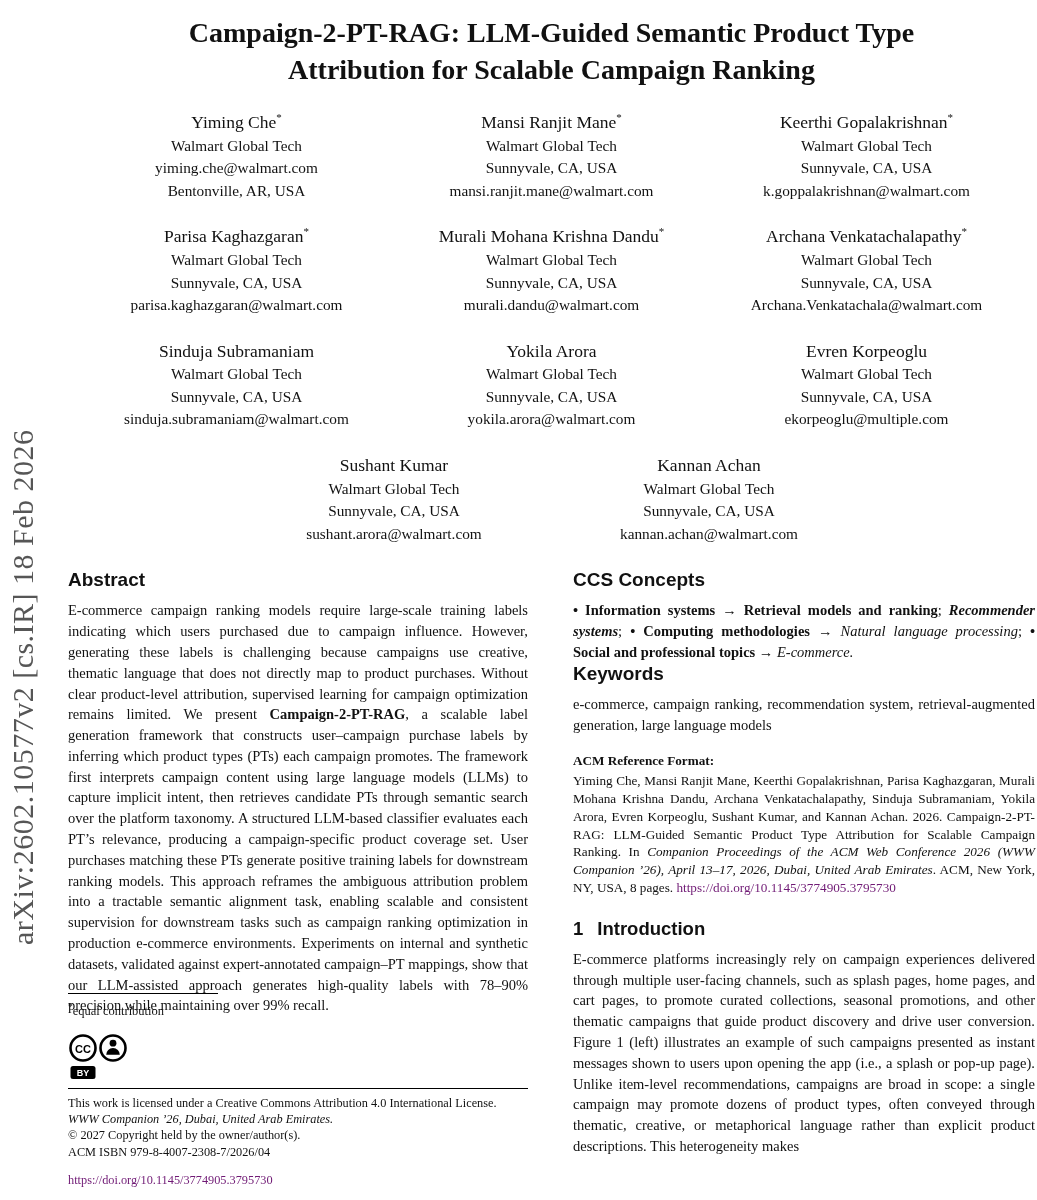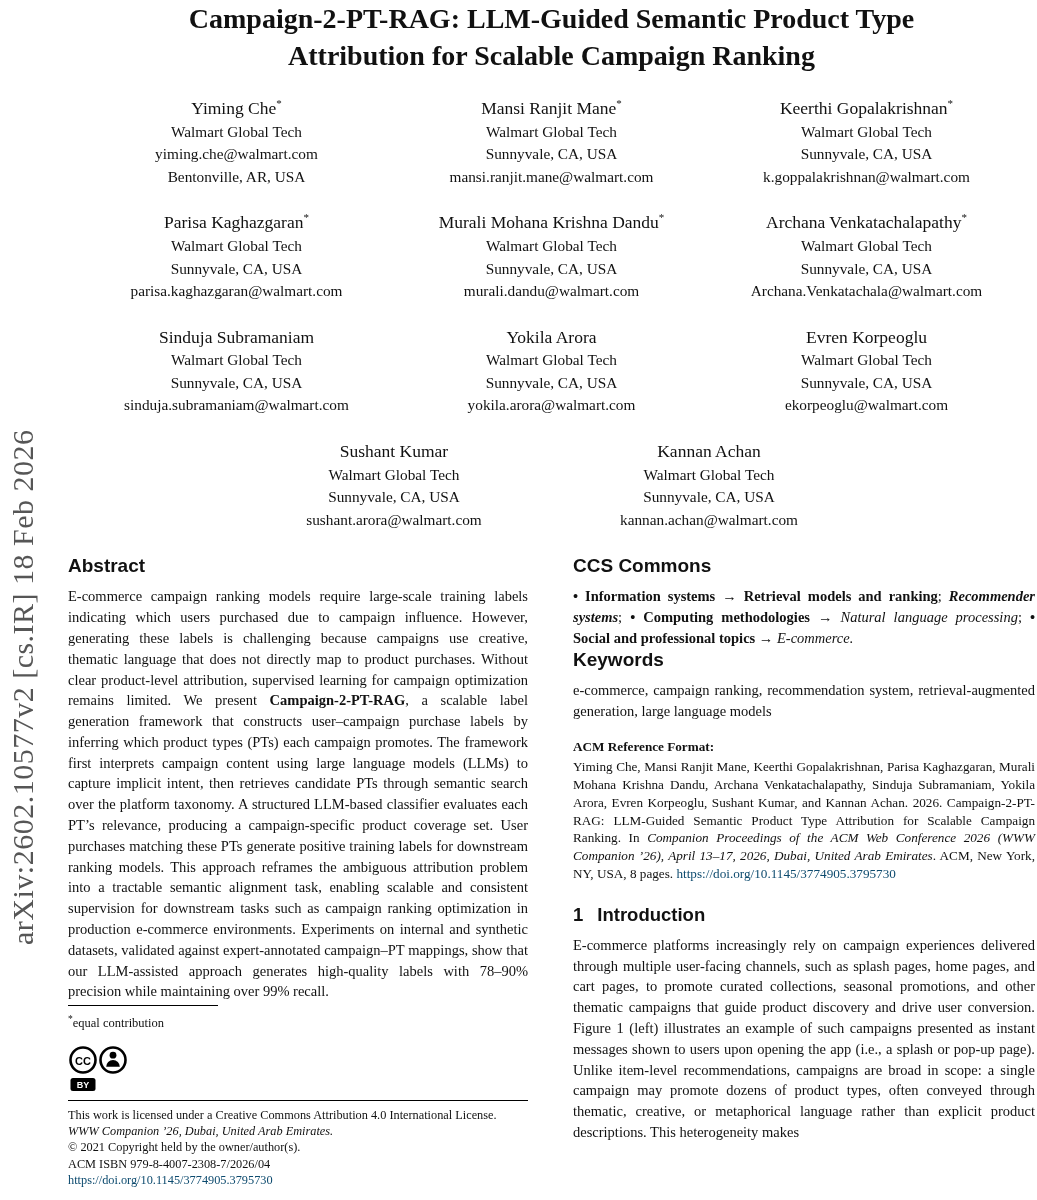--- a/index.html
+++ b/index.html
@@ -22,21 +22,21 @@
     top: 945px;
     transform: rotate(-90deg);
     transform-origin: left top;
     white-space: nowrap;
     font-size: 30px;
     color: #565656;
     letter-spacing: 0.5px;
   }
 
   
-  .content { margin-left: 68px; width: 967px; }
+  .content { margin-left: 68px; width: 967px; padding-top: 14px; }
 
   .title { text-align: center; font-weight: bold; font-size: 28px; line-height: 37px; margin: 0 auto; }
 
   .authors { width: 945px; margin: 10px auto 0; }
   .author-row { display: grid; grid-template-columns: 1fr 1fr 1fr; margin-top: 17px; }
   .author-row.two { display: flex; justify-content: center; }
   .author-row.two .author { width: 315px; }
   .author { text-align: center; }
   .a-name { font-size: 17.5px; line-height: 25px; }
   .a-name sup { font-size: 11px; }
@@ -58,21 +58,21 @@
     line-height: 20.8px;
     text-align: justify;
     margin: 0;
     hyphens: auto;
   }
   .b { font-weight: bold; }
   .i { font-style: italic; }
 
   .ref-head { font-size: 13.2px; font-weight: bold; margin: 18px 0 3px 0; }
   .ref-text { font-size: 13.2px; line-height: 17.8px; text-align: justify; margin: 0; hyphens: auto; }
-  .link { color: #0c4a6e; text-decoration: none; }
+  .link { color: #701a75; text-decoration: none; margin-top: 12px; }
 
   .intro-head {
     font-family: "Liberation Sans", sans-serif;
     font-weight: 700;
     font-size: 18.5px;
     margin: 21px 0 9px 0;
   }
   .intro-head .num { margin-right: 14px; }
 
   
@@ -152,21 +152,21 @@
         <div class="author">
           <div class="a-name"><span>Yokila Arora</span><sup></sup></div>
           <div class="a-line">Walmart Global Tech</div>
           <div class="a-line">Sunnyvale, CA, USA</div>
           <div class="a-line">yokila.arora@walmart.com</div>
         </div>
         <div class="author">
           <div class="a-name"><span>Evren Korpeoglu</span><sup></sup></div>
           <div class="a-line">Walmart Global Tech</div>
           <div class="a-line">Sunnyvale, CA, USA</div>
-          <div class="a-line">ekorpeoglu@walmart.com</div>
+          <div class="a-line">ekorpeoglu@multiple.com</div>
         </div>
       </div>
 
       <div class="author-row two">
         <div class="author">
           <div class="a-name"><span>Sushant Kumar</span><sup></sup></div>
           <div class="a-line">Walmart Global Tech</div>
           <div class="a-line">Sunnyvale, CA, USA</div>
           <div class="a-line">sushant.arora@walmart.com</div>
         </div>
@@ -181,21 +181,21 @@
     </div>
 
     <div class="columns">
 
       <div class="col-left">
         <h2 class="section-head">Abstract</h2>
         <p class="body-text"><span>E-commerce campaign ranking models require large-scale training labels indicating which users purchased due to campaign influence. However, generating these labels is challenging because campaigns use creative, thematic language that does not directly map to product purchases. Without clear product-level attribution, supervised learning for campaign optimization remains limited. We present </span><span class="b">Campaign-2-PT-RAG</span><span>, a scalable label generation framework that constructs user–campaign purchase labels by inferring which product types (PTs) each campaign promotes. The framework first interprets campaign content using large language models (LLMs) to capture implicit intent, then retrieves candidate PTs through semantic search over the platform taxonomy. A structured LLM-based classifier evaluates each PT’s relevance, producing a campaign-specific product coverage set. User purchases matching these PTs generate positive training labels for downstream ranking models. This approach reframes the ambiguous attribution problem into a tractable semantic alignment task, enabling scalable and consistent supervision for downstream tasks such as campaign ranking optimization in production e-commerce environments. Experiments on internal and synthetic datasets, validated against expert-annotated campaign–PT mappings, show that our LLM-assisted approach generates high-quality labels with 78–90% precision while maintaining over 99% recall.</span></p>
       </div>
 
       <div class="col-right">
-        <h2 class="section-head">CCS Commons</h2>
+        <h2 class="section-head">CCS Concepts</h2>
         <p class="body-text"><span class="b">• Information systems → Retrieval models and ranking</span><span>; </span><span class="b i">Recommender systems</span><span>; </span><span class="b">• Computing methodologies</span><span class="b"> → </span><span class="i">Natural language processing</span><span>; </span><span class="b">• Social and professional topics</span><span class="b"> → </span><span class="i">E-commerce</span><span class="i">.</span></p>
 
         <h2 class="section-head mt">Keywords</h2>
         <p class="body-text">e-commerce, campaign ranking, recommendation system, retrieval-augmented generation, large language models</p>
 
         <div class="ref-head">ACM Reference Format:</div>
         <p class="ref-text"><span>Yiming Che, Mansi Ranjit Mane, Keerthi Gopalakrishnan, Parisa Kaghazgaran, Murali Mohana Krishna Dandu, Archana Venkatachalapathy, Sinduja Subramaniam, Yokila Arora, Evren Korpeoglu, Sushant Kumar, and Kannan Achan. 2026. Campaign-2-PT-RAG: LLM-Guided Semantic Product Type Attribution for Scalable Campaign Ranking. In </span><span class="i">Companion Proceedings of the ACM Web Conference 2026 (WWW Companion ’26), April 13–17, 2026, Dubai, United Arab Emirates</span><span>. ACM, New York, NY, USA, 8 pages. </span><span class="link">https://doi.org/10.1145/3774905.3795730</span></p>
 
         <h2 class="intro-head"><span class="num">1</span><span>Introduction</span></h2>
         <p class="body-text">E-commerce platforms increasingly rely on campaign experiences delivered through multiple user-facing channels, such as splash pages, home pages, and cart pages, to promote curated collections, seasonal promotions, and other thematic campaigns that guide product discovery and drive user conversion. Figure 1 (left) illustrates an example of such campaigns presented as instant messages shown to users upon opening the app (i.e., a splash or pop-up page). Unlike item-level recommendations, campaigns are broad in scope: a single campaign may promote dozens of product types, often conveyed through thematic, creative, or metaphorical language rather than explicit product descriptions. This heterogeneity makes</p>
@@ -216,18 +216,18 @@
         <circle cx="45" cy="10.2" r="3.4" fill="#000"></circle>
         <path d="M38.2 21.8 a6.8 6.8 0 0 1 13.6 0 z" fill="#000"></path>
         <rect x="2.5" y="33" width="25" height="13" rx="2.5" fill="#000"></rect>
         <text x="15" y="43" text-anchor="middle" font-family="Liberation Sans, sans-serif" font-size="9" font-weight="bold" fill="#fff">BY</text>
       </svg>
     </div>
 
     <div class="license-rule"></div>
     <div class="license-line">This work is licensed under a Creative Commons Attribution 4.0 International License.</div>
     <div class="license-line i">WWW Companion ’26, Dubai, United Arab Emirates.</div>
-    <div class="license-line">© 2021 Copyright held by the owner/author(s).</div>
+    <div class="license-line">© 2027 Copyright held by the owner/author(s).</div>
     <div class="license-line">ACM ISBN 979-8-4007-2308-7/2026/04</div>
     <div class="license-line link">https://doi.org/10.1145/3774905.3795730</div>
   </div>
 
 </div>
 
 </body></html>

